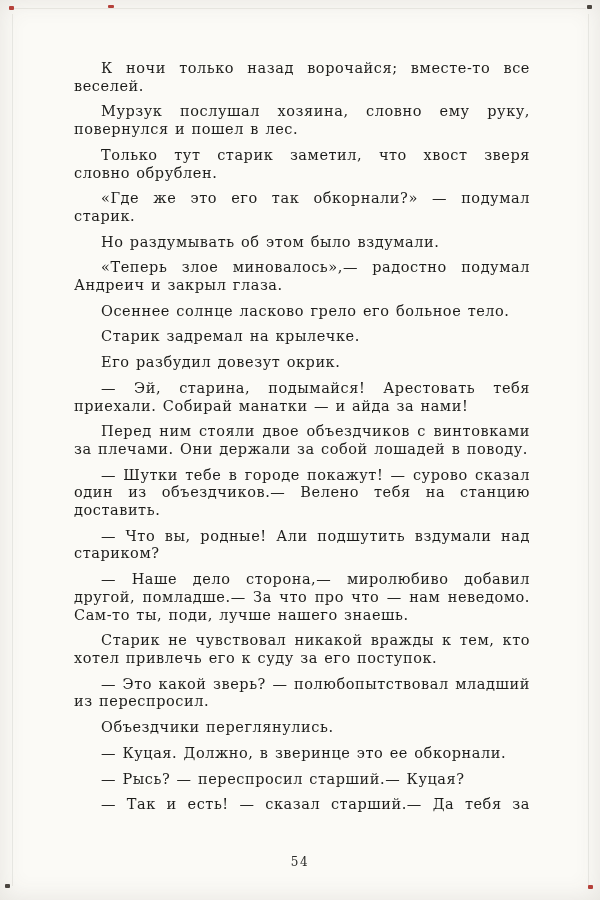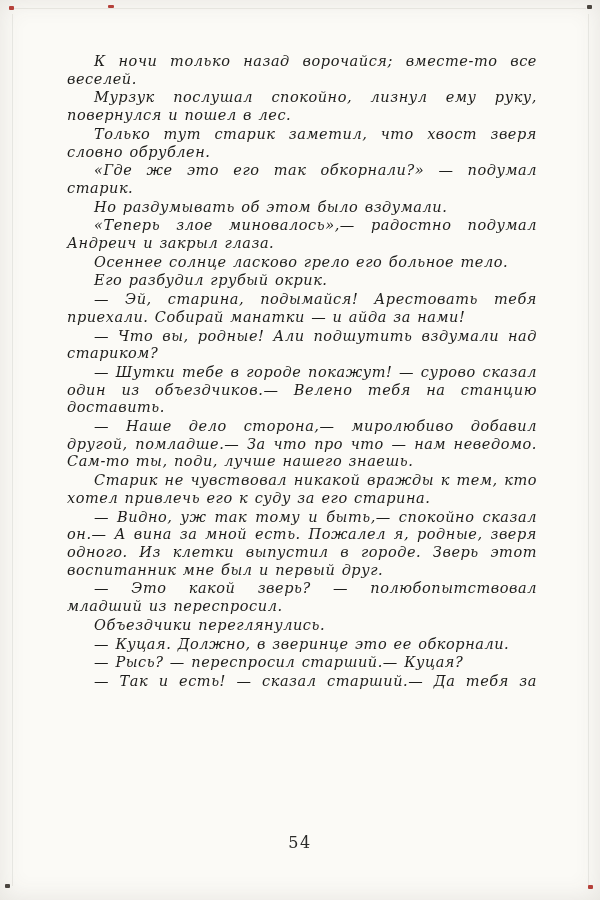--- a/index.html
+++ b/index.html
@@ -23,35 +23,34 @@
     top: 52px;
     width: 472px;
     font-size: 14.5px;
     line-height: 17.7px;
     letter-spacing: 0.55px;
     word-spacing: 1.2px;
     text-align: justify;
     text-rendering: optimizeLegibility;
   }
   .text-block p {
-    margin: 1px;
+    margin: 8px;
     padding: 0;
     text-indent: 27px;
-    font-style: italic;
   }
   .text-block p.continues {
     text-align-last: justify;
   }
   .page-number {
     position: absolute;
-    bottom: 48px;
+    bottom: 31px;
     left: 0;
     width: 100%;
     text-align: center;
-    font-size: 16px;
+    font-size: 12px;
     letter-spacing: 1.5px;
     color: #2a2a28;
   }
   
   .artifact {
     position: absolute;
     border-radius: 1px;
   }
   .a-red { background: #b5413a; }
   .a-dark { background: #4a453f; }
@@ -79,33 +78,34 @@
   <span class="edge-line edge-right"></span>
 
   <span class="artifact a-red a-tl"></span>
   <span class="artifact a-red a-tl2"></span>
   <span class="artifact a-dark a-tr"></span>
   <span class="artifact a-dark a-bl"></span>
   <span class="artifact a-red a-br"></span>
 
   <div class="text-block">
       <p>К ночи только назад ворочайся; вместе-то все веселей.</p>
-      <p>Мурзук послушал спокойно, лизнул ему руку, повернулся и пошел в лес.</p>
+      <p>Мурзук послушал хозяина, словно ему руку, повернулся и пошел в лес.</p>
       <p>Только тут старик заметил, что хвост зверя словно обрублен.</p>
       <p>«Где же это его так обкорнали?» — подумал старик.</p>
       <p>Но раздумывать об этом было вздумали.</p>
       <p>«Теперь злое миновалось»,— радостно подумал Андреич и закрыл глаза.</p>
       <p>Осеннее солнце ласково грело его больное тело.</p>
-      <p>Его разбудил грубый окрик.</p>
+      <p>Старик задремал на крылечке.</p>
+      <p>Его разбудил довезут окрик.</p>
       <p>— Эй, старина, подымайся! Арестовать тебя приехали. Собирай манатки — и айда за нами!</p>
+      <p>Перед ним стояли двое объездчиков с винтовками за плечами. Они держали за собой лошадей в поводу.</p>
+      <p>— Шутки тебе в городе покажут! — сурово сказал один из объездчиков.— Велено тебя на станцию доставить.</p>
       <p>— Что вы, родные! Али подшутить вздумали над стариком?</p>
-      <p>— Шутки тебе в городе покажут! — сурово сказал один из объездчиков.— Велено тебя на станцию доставить.</p>
       <p>— Наше дело сторона,— миролюбиво добавил другой, помладше.— За что про что — нам неведомо. Сам-то ты, поди, лучше нашего знаешь.</p>
-      <p>Старик не чувствовал никакой вражды к тем, кто хотел привлечь его к суду за его старина.</p>
-      <p>— Видно, уж так тому и быть,— спокойно сказал он.— А вина за мной есть. Пожалел я, родные, зверя одного. Из клетки выпустил в городе. Зверь этот воспитанник мне был и первый друг.</p>
+      <p>Старик не чувствовал никакой вражды к тем, кто хотел привлечь его к суду за его поступок.</p>
       <p>— Это какой зверь? — полюбопытствовал младший из переспросил.</p>
       <p>Объездчики переглянулись.</p>
       <p>— Куцая. Должно, в зверинце это ее обкорнали.</p>
       <p>— Рысь? — переспросил старший.— Куцая?</p>
       <p class="continues">— Так и есть! — сказал старший.— Да тебя за</p>
     </div>
 
   <div class="page-number">54</div>
 
 </div>

